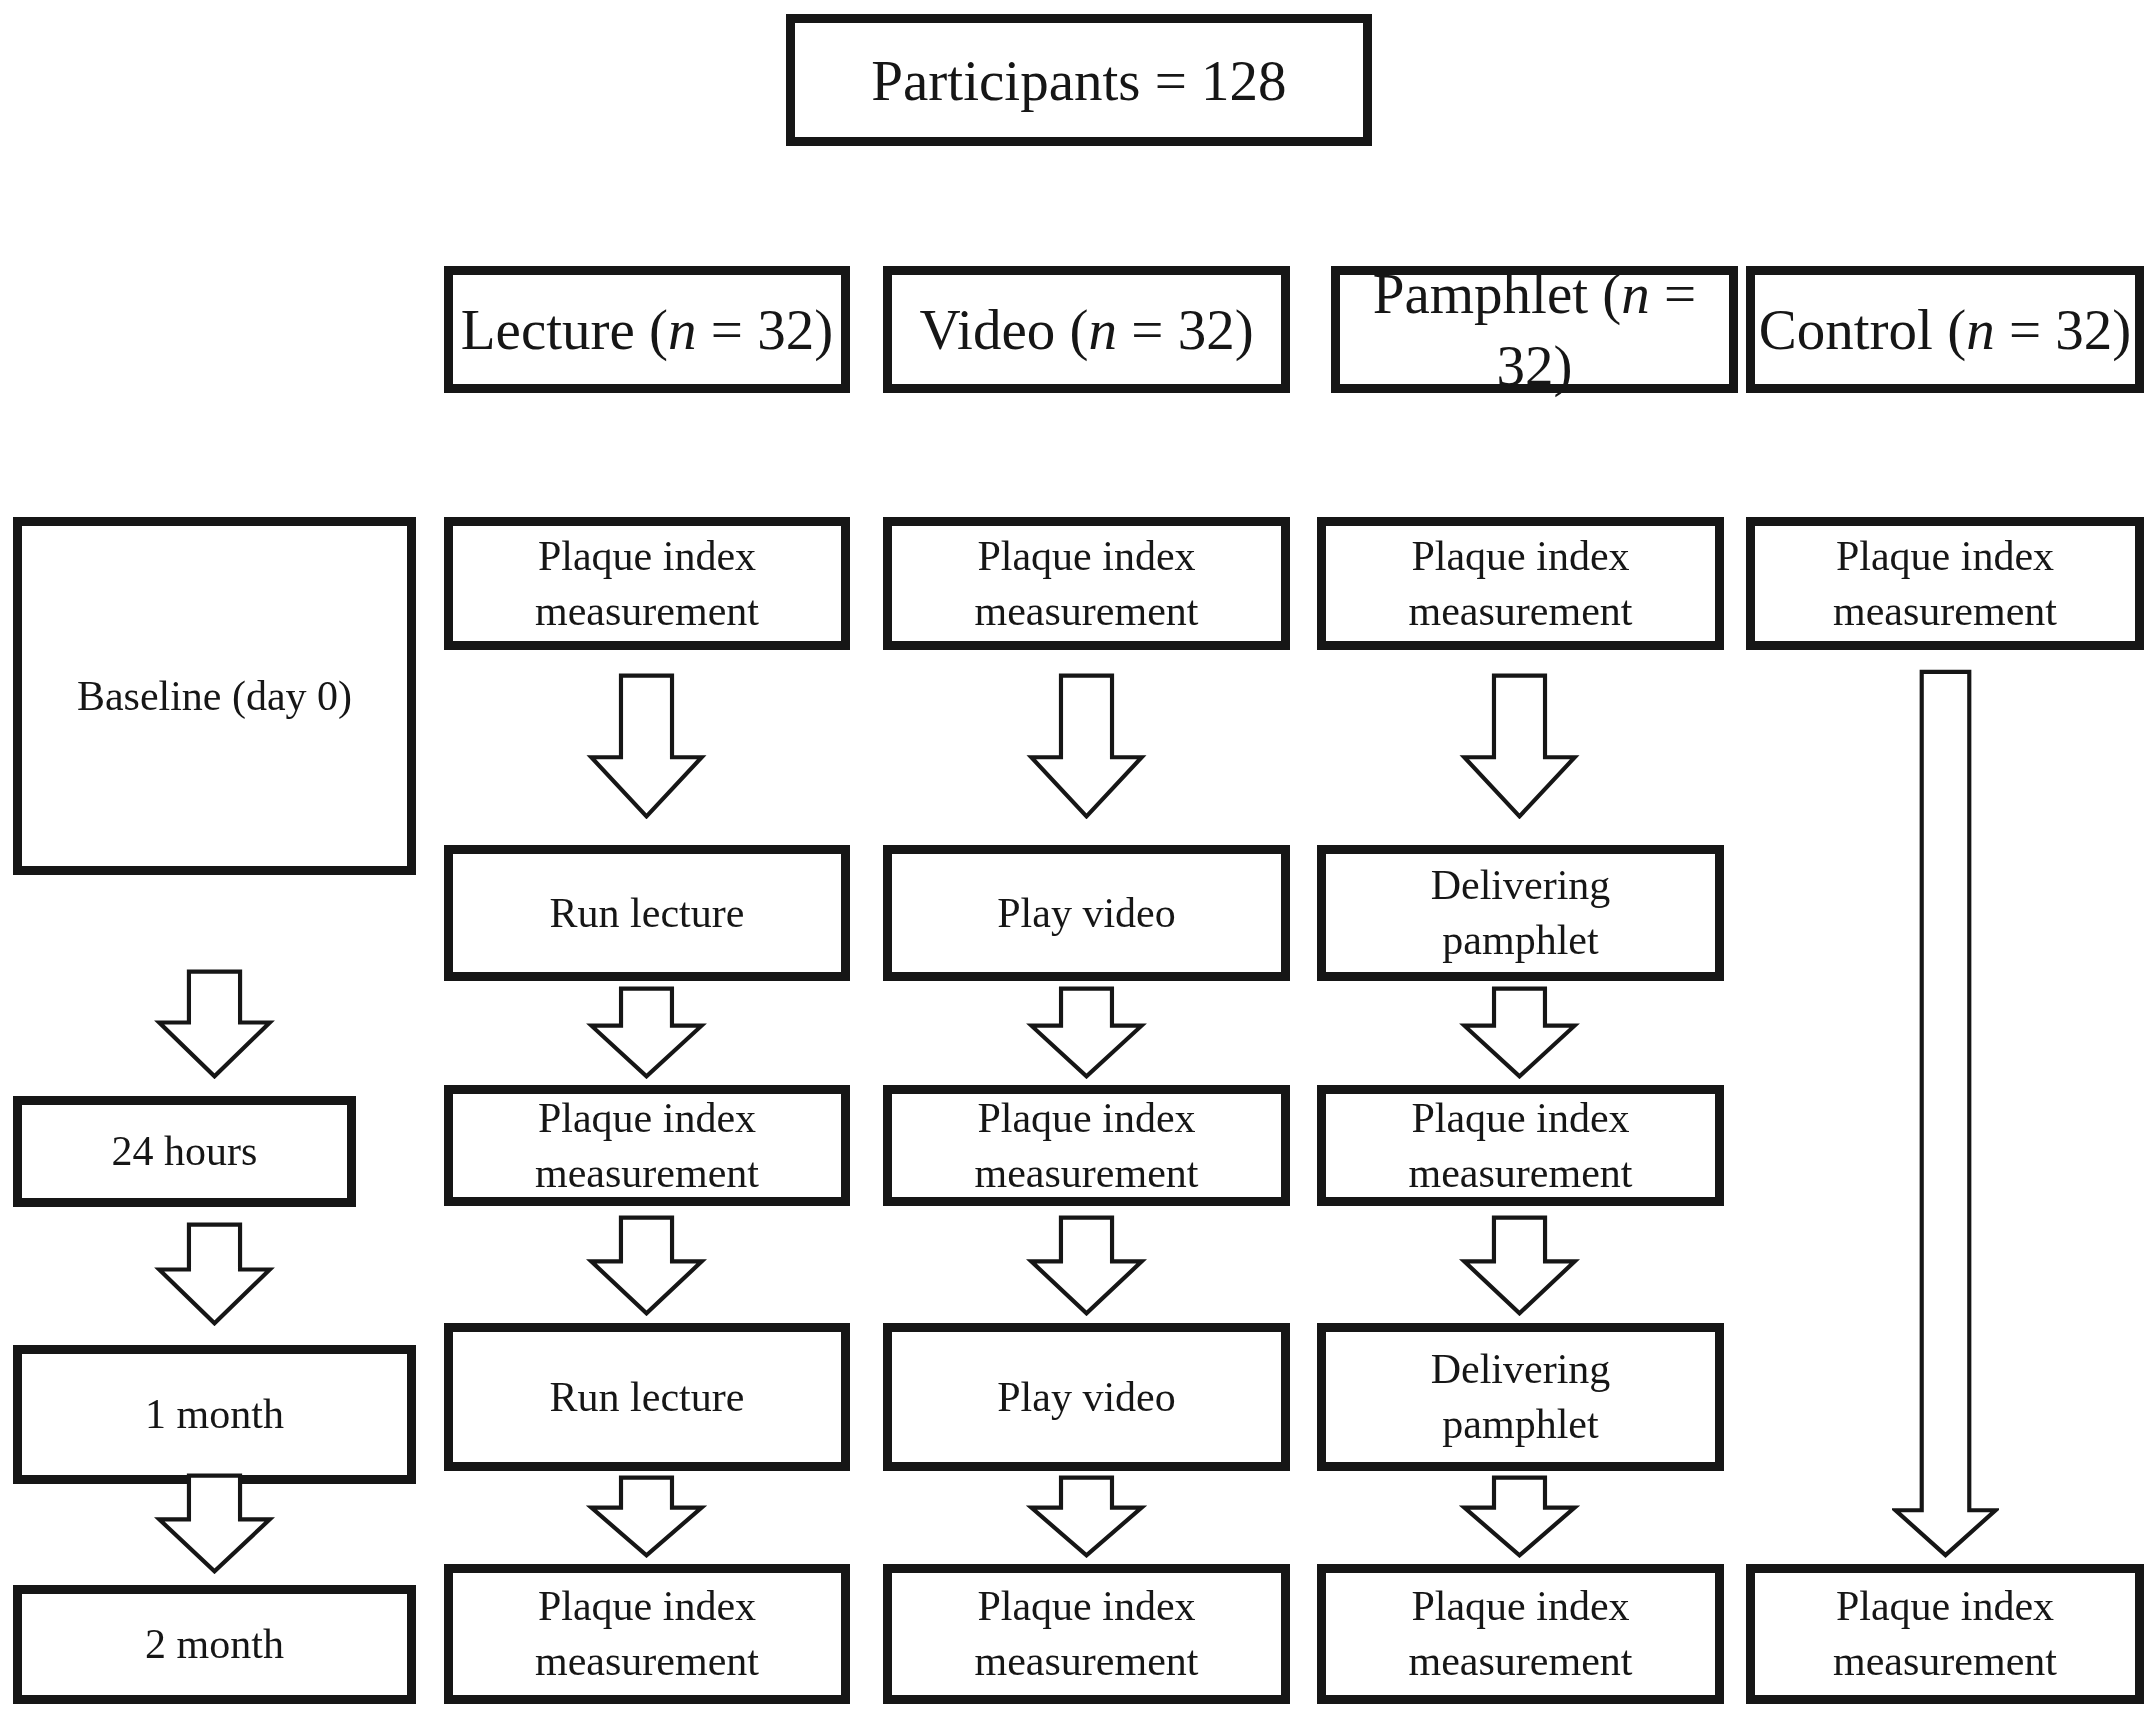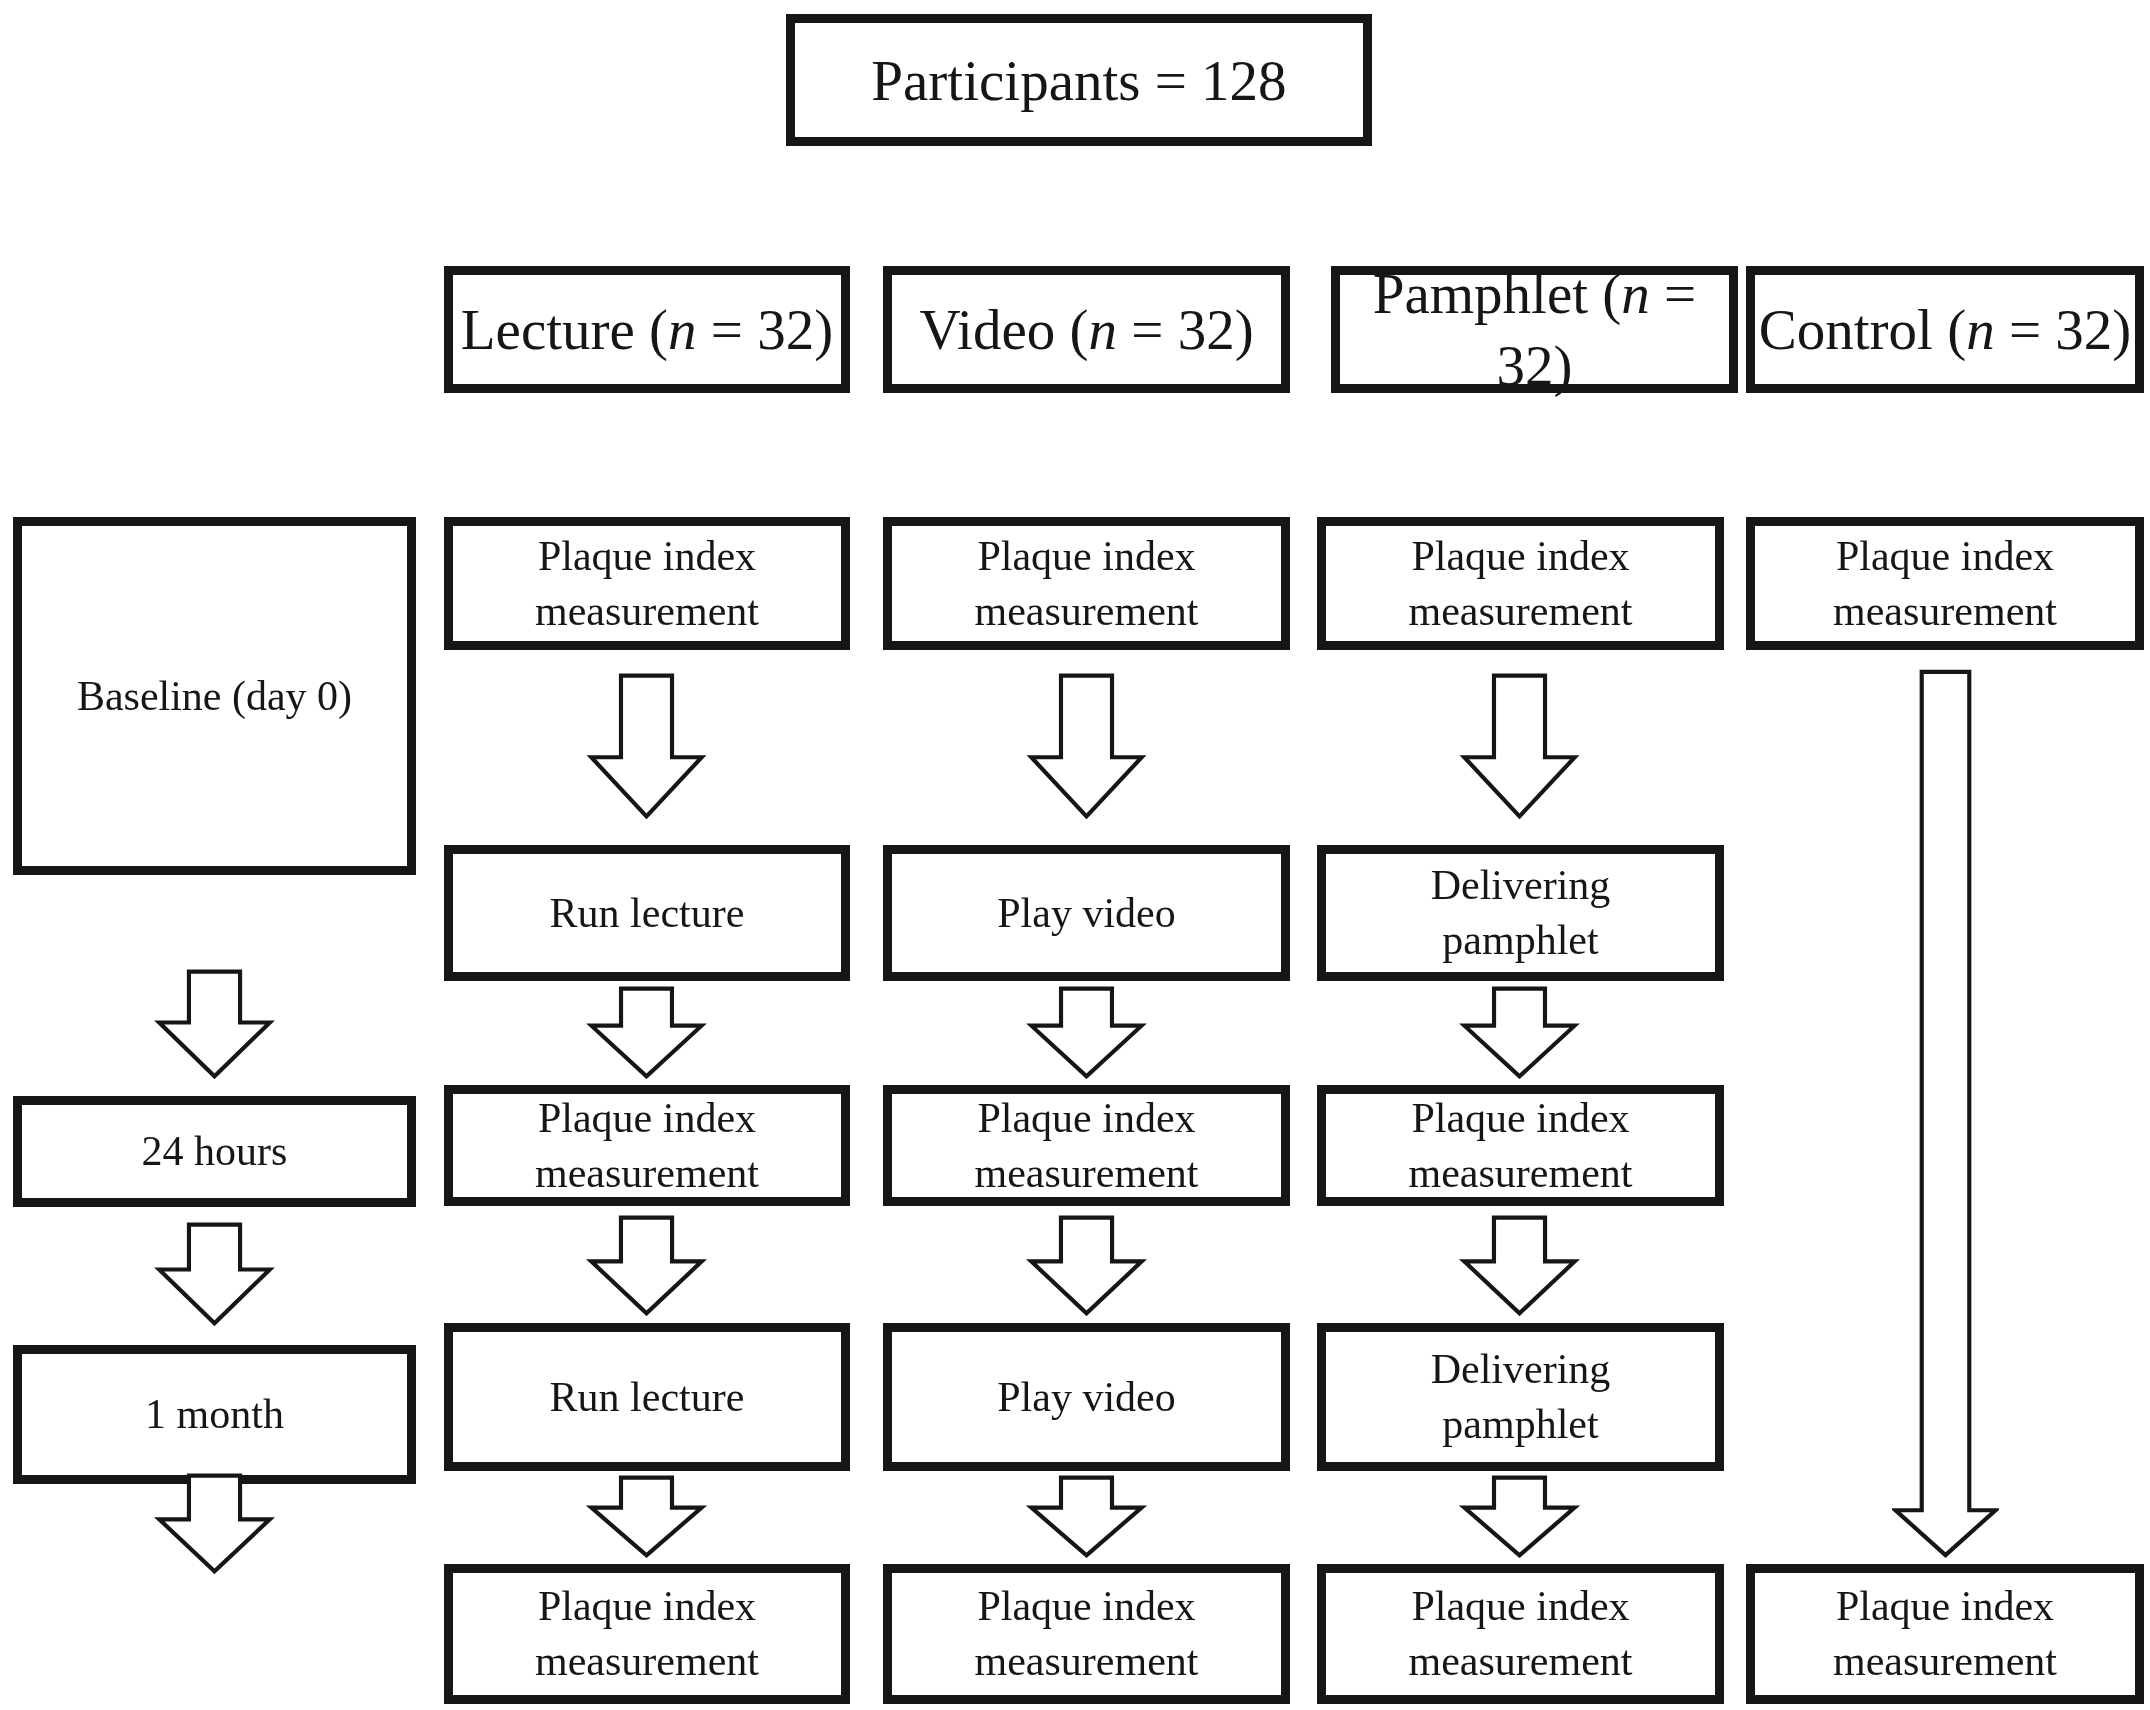--- a/index.html
+++ b/index.html
@@ -61,38 +61,42 @@
 
   <div class="box body-box" style="left:13px;top:517px;width:403px;height:358px;">
     <div class="l">Baseline (day 0)</div>
 
   </div>
   <div class="arrow" style="left:149px;top:969px;width:131px;height:110px;">
       <svg width="131" height="110" viewBox="0 0 220 185">
         <polygon points="67,4.5 153,4.5 153,90 203,90 110,180.5 17,90 67,90" fill="#ffffff" stroke="#161616" stroke-width="7"></polygon>
       </svg>
     </div>
-  <div class="box body-box" style="left:13px;top:1096px;width:403px;height:111px;">
+  <div class="box body-box" style="left:13px;top:1096px;width:343px;height:111px;">
     <div class="l">24 hours</div>
 
   </div>
   <div class="arrow" style="left:149px;top:1222px;width:131px;height:104px;">
       <svg width="131" height="104" viewBox="0 0 220 175">
         <polygon points="67,4.5 153,4.5 153,80 203,80 110,170.5 17,80 67,80" fill="#ffffff" stroke="#161616" stroke-width="7"></polygon>
       </svg>
     </div>
   <div class="box body-box" style="left:13px;top:1345px;width:403px;height:139px;">
     <div class="l">1 month</div>
 
   </div>
   <div class="arrow" style="left:149px;top:1473px;width:131px;height:101px;">
       <svg width="131" height="101" viewBox="0 0 220 170">
         <polygon points="67,4.5 153,4.5 153,78 203,78 110,165.5 17,78 67,78" fill="#ffffff" stroke="#161616" stroke-width="7"></polygon>
       </svg>
     </div>
+  <div class="box body-box" style="left:13px;top:1585px;width:403px;height:119px;">
+    <div class="l">2 month</div>
+
+  </div>
 
   <div class="box body-box" style="left:444px;top:517px;width:406px;height:133px;">
     <div class="l">Plaque index</div>
     <div class="l">measurement</div>
   </div>
   <div class="arrow" style="left:581px;top:673px;width:131px;height:146px;">
       <svg width="131" height="146" viewBox="0 0 220 246">
         <polygon points="67,4.5 153,4.5 153,142 203,142 110,241.5 17,142 67,142" fill="#ffffff" stroke="#161616" stroke-width="7"></polygon>
       </svg>
     </div>

